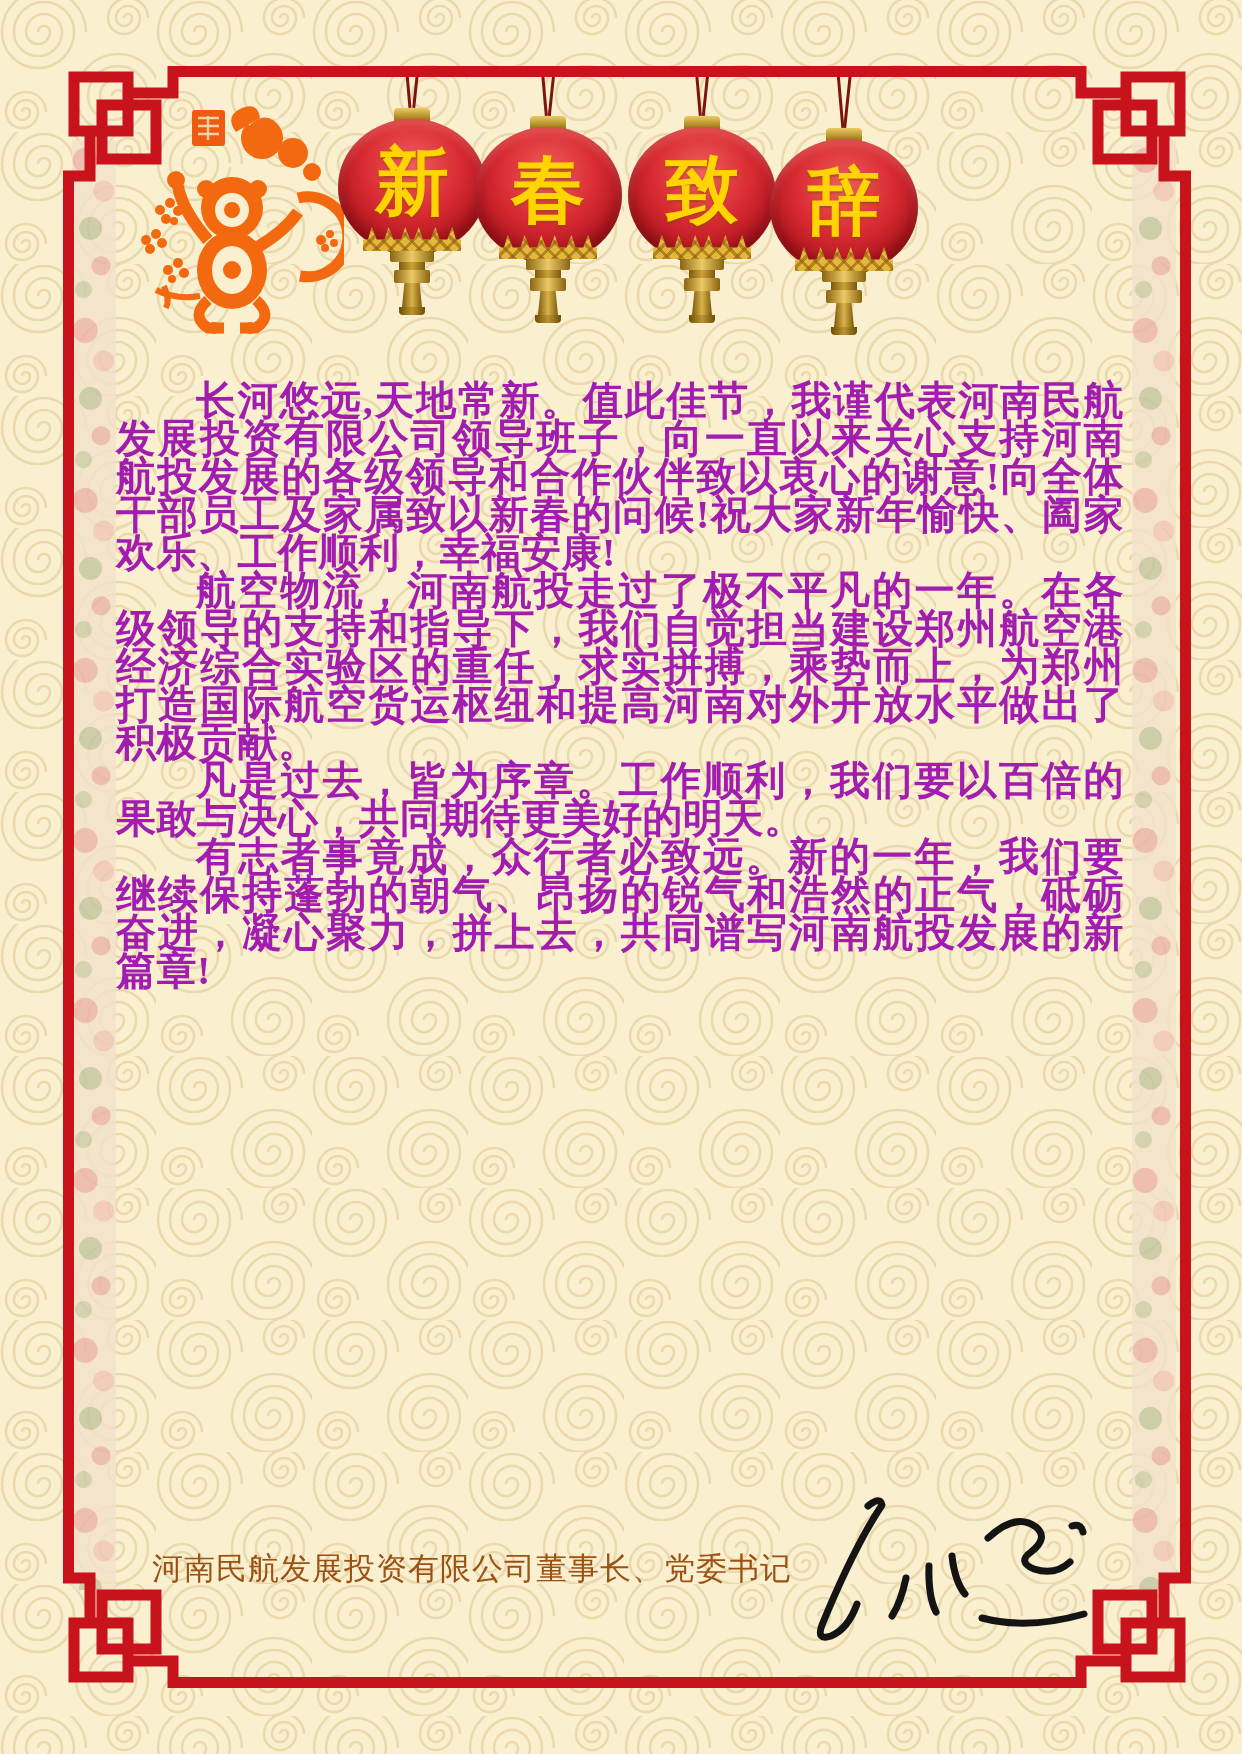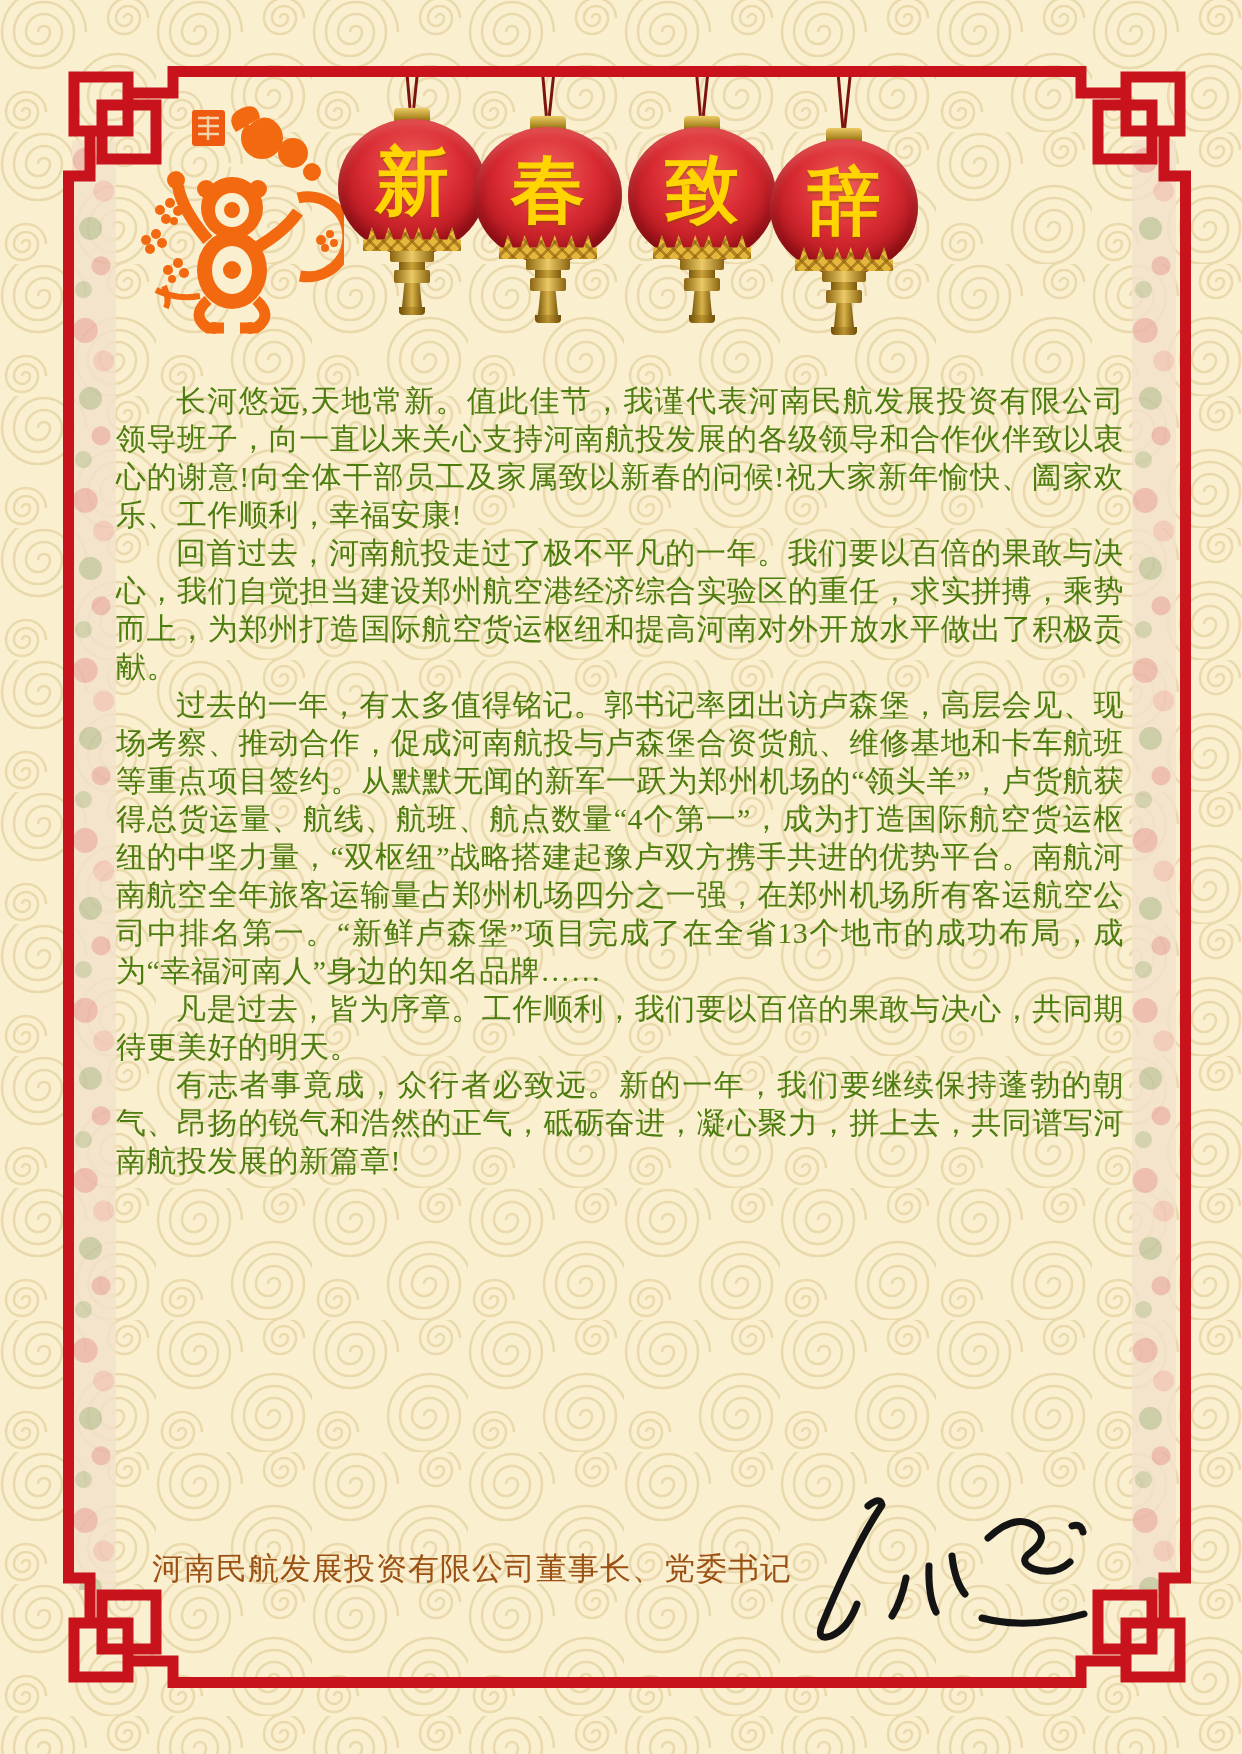--- a/index.html
+++ b/index.html
@@ -65,21 +65,21 @@
   .tassel{display:flex;flex-direction:column;align-items:center;margin-top:-1px;}
   .t1{width:44px;height:12px;background:linear-gradient(90deg,#8a6410,#ecca66,#8a6410);border-radius:2px;}
   .t2{width:26px;height:8px;background:linear-gradient(90deg,#7c590c,#caa238,#7c590c);}
   .t3{width:36px;height:13px;background:linear-gradient(90deg,#8a6410,#ecca66,#8a6410);border-radius:2px;}
   .t4{width:20px;height:24px;background:linear-gradient(90deg,#7c590c,#d9b44a,#7c590c);
       clip-path:polygon(12% 0,88% 0,100% 100%,0 100%);}
   .t5{width:26px;height:8px;background:linear-gradient(90deg,#6e4e08,#bb9330,#6e4e08);border-radius:0 0 4px 4px;}
 
   
   .letter{position:absolute;left:116px;top:382px;width:1008px;z-index:2;
-    color:#4d7c0f;font-size:30px;line-height:38px;text-align:justify;letter-spacing:.5px;}
+    color:#a21caf;font-size:40px;line-height:38px;text-align:justify;letter-spacing:.5px;font-weight:bold;}
   .letter p{margin:0;text-indent:2em;}
   .letter p.short-indent{text-indent:1.2em;}
 
   .sign-row{position:absolute;left:0;top:1490px;width:1242px;height:180px;z-index:2;}
   .sign-title{position:absolute;left:152px;top:58px;color:#9c5114;font-size:31px;letter-spacing:1px;}
   .signature{position:absolute;left:782px;top:0;}
 </style>
 </head>
 <body>
 
@@ -267,22 +267,21 @@
         <div class="t1"></div>
         <div class="t2"></div>
         <div class="t3"></div>
         <div class="t4"></div>
         <div class="t5"></div>
       </div>
   </div>
 
   <div class="letter">
     <p>长河悠远,天地常新。值此佳节，我谨代表河南民航发展投资有限公司领导班子，向一直以来关心支持河南航投发展的各级领导和合作伙伴致以衷心的谢意!向全体干部员工及家属致以新春的问候!祝大家新年愉快、阖家欢乐、工作顺利，幸福安康!</p>
-    <p>回首过去，河南航投走过了极不平凡的一年。我们要以百倍的果敢与决心，我们自觉担当建设郑州航空港经济综合实验区的重任，求实拼搏，乘势而上，为郑州打造国际航空货运枢纽和提高河南对外开放水平做出了积极贡献。</p>
-    <p>过去的一年，有太多值得铭记。郭书记率团出访卢森堡，高层会见、现场考察、推动合作，促成河南航投与卢森堡合资货航、维修基地和卡车航班等重点项目签约。从默默无闻的新军一跃为郑州机场的“领头羊”，卢货航获得总货运量、航线、航班、航点数量“4个第一”，成为打造国际航空货运枢纽的中坚力量，“双枢纽”战略搭建起豫卢双方携手共进的优势平台。南航河南航空全年旅客运输量占郑州机场四分之一强，在郑州机场所有客运航空公司中排名第一。“新鲜卢森堡”项目完成了在全省13个地市的成功布局，成为“幸福河南人”身边的知名品牌……</p>
+    <p>航空物流，河南航投走过了极不平凡的一年。在各级领导的支持和指导下，我们自觉担当建设郑州航空港经济综合实验区的重任，求实拼搏，乘势而上，为郑州打造国际航空货运枢纽和提高河南对外开放水平做出了积极贡献。</p>
     <p>凡是过去，皆为序章。工作顺利，我们要以百倍的果敢与决心，共同期待更美好的明天。</p>
     <p>有志者事竟成，众行者必致远。新的一年，我们要继续保持蓬勃的朝气、昂扬的锐气和浩然的正气，砥砺奋进，凝心聚力，拼上去，共同谱写河南航投发展的新篇章!</p>
   </div>
 
   <div class="sign-row">
     <span class="sign-title">河南民航发展投资有限公司董事长、党委书记</span>
     <svg class="signature" width="320" height="170" viewBox="0 0 320 170">
       <g fill="none" stroke="#141414" stroke-width="7" stroke-linecap="round" stroke-linejoin="round">
         <path d="M86 16 q12 -10 14 -1 q-28 42 -60 120 q-6 16 9 11 q17 -7 26 -32"></path>
         <path d="M124 88 q-5 24 -14 38"></path>

